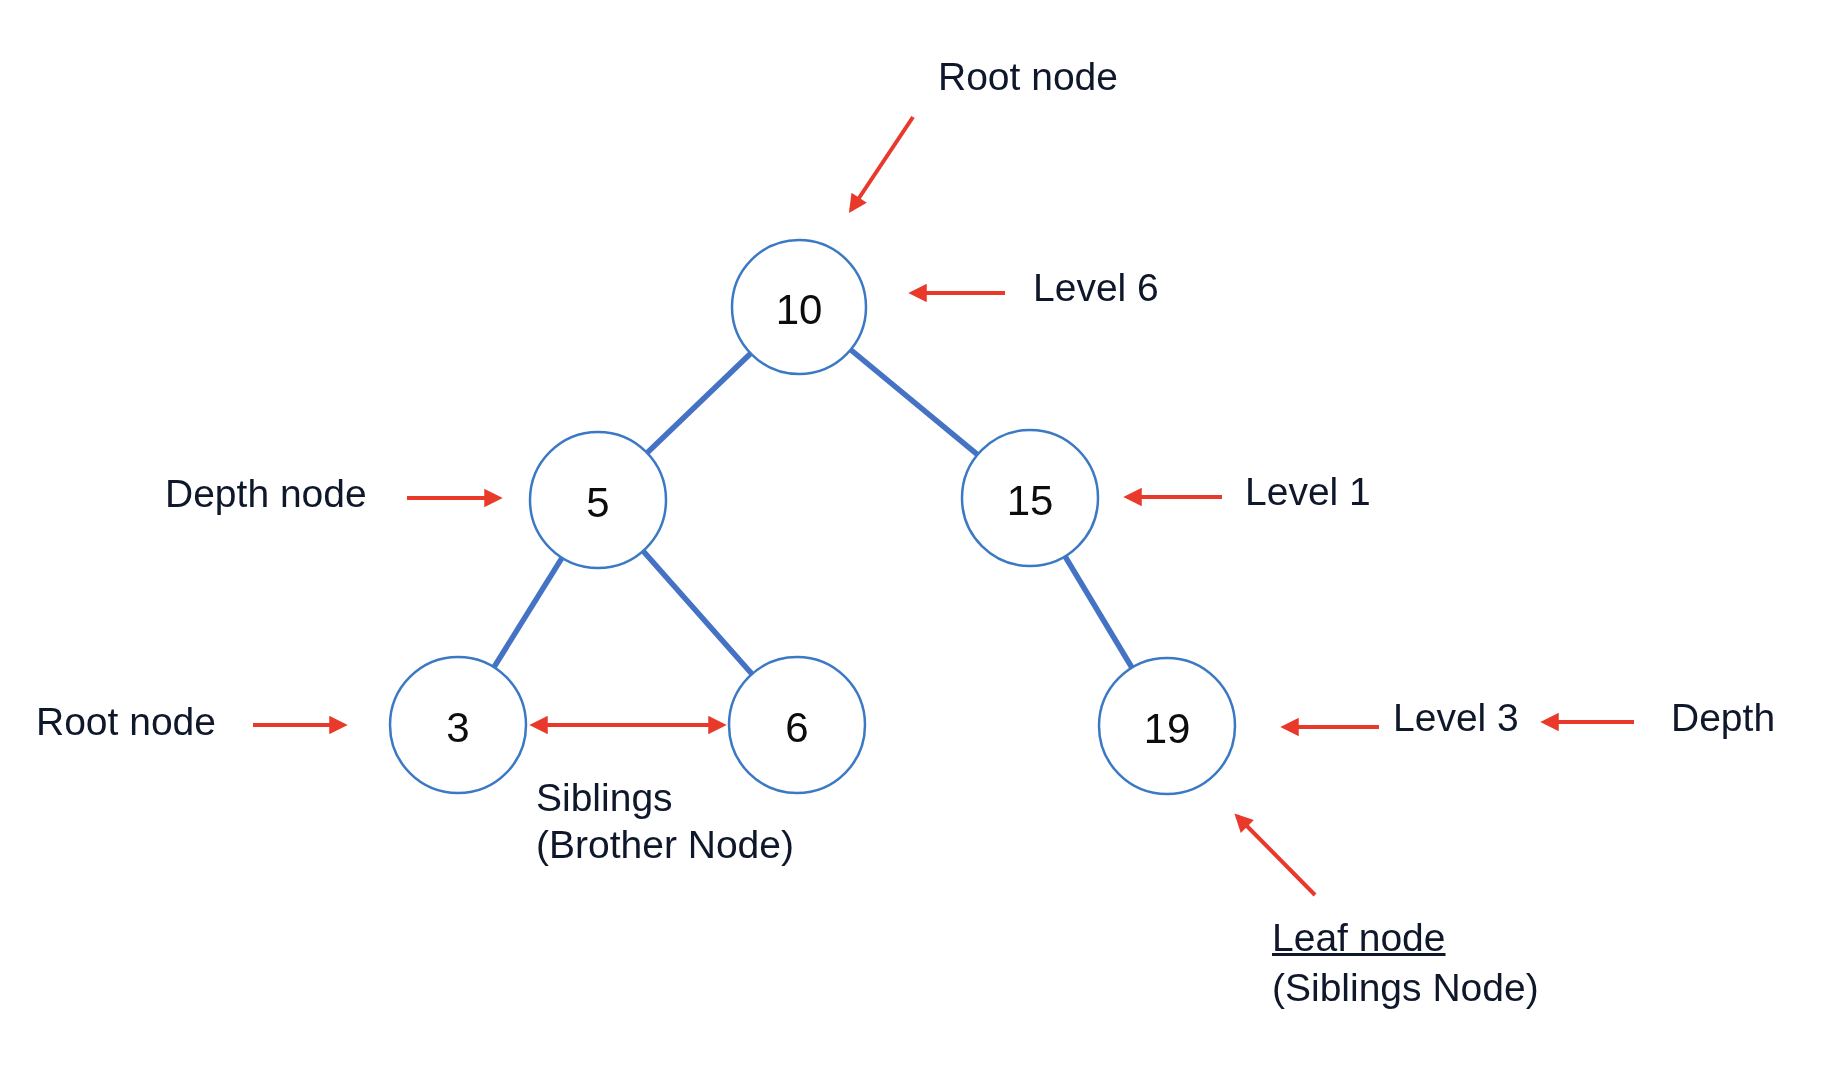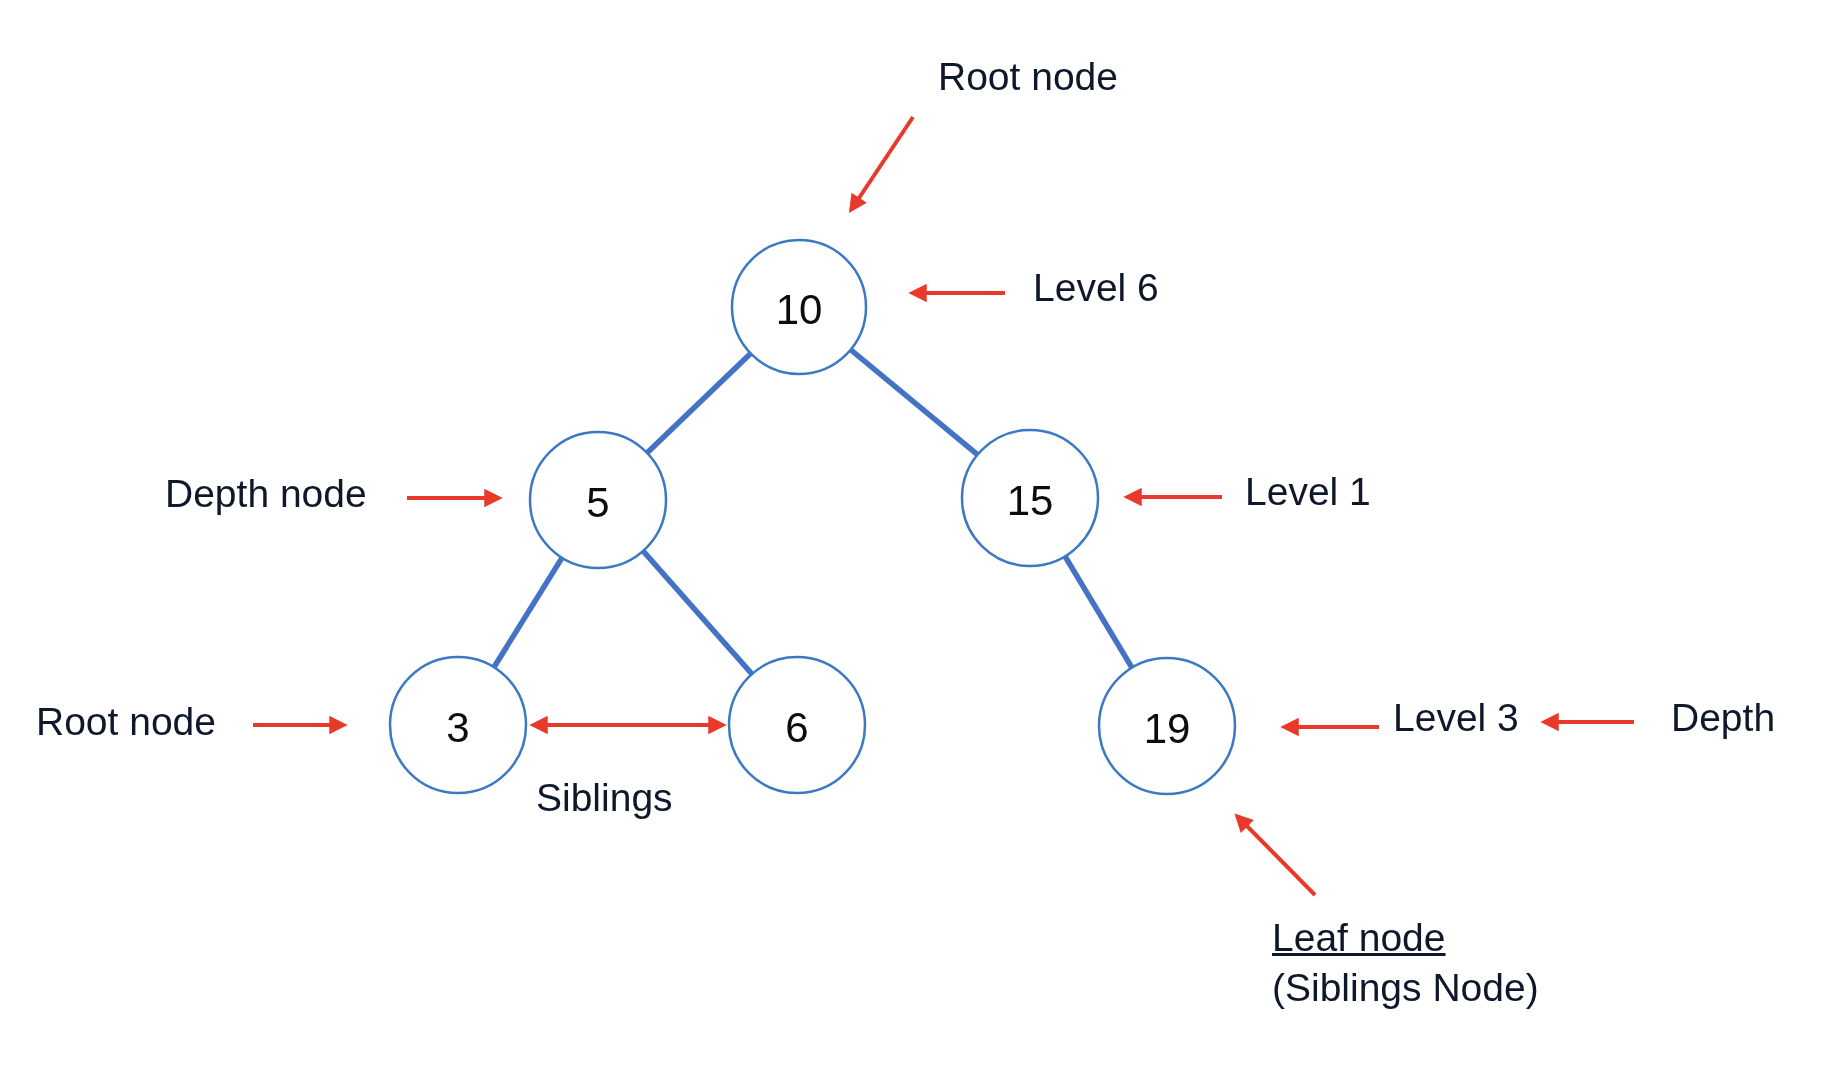--- a/index.html
+++ b/index.html
@@ -82,18 +82,19 @@
       <line class="arrow" x1="1315" y1="895" x2="1237" y2="816" marker-end="url(#ah)" stroke="#E8392B"></line>
     </g>
   </svg>
 
   <div class="label" style="left:938px;  top:57px;">Root node</div>
   <div class="label" style="left:1033px; top:268px;">Level 6</div>
   <div class="label" style="left:165px;  top:474px;">Depth node</div>
   <div class="label" style="left:1245px; top:472px;">Level 1</div>
   <div class="label" style="left:36px;   top:702px;">Root node</div>
   <div class="label" style="left:536px;  top:778px;">Siblings</div>
+  <div class="label" style="left:536px;  top:825px;">(Brother Node)</div>
   <div class="label" style="left:1393px; top:698px;">Level 3</div>
   <div class="label" style="left:1671px; top:698px;">Depth</div>
   <div class="label" style="left:1272px; top:918px;text-decoration:underline;">Leaf node</div>
   <div class="label" style="left:1272px; top:968px;">(Siblings Node)</div>
 
 </div>
 
 </body></html>

